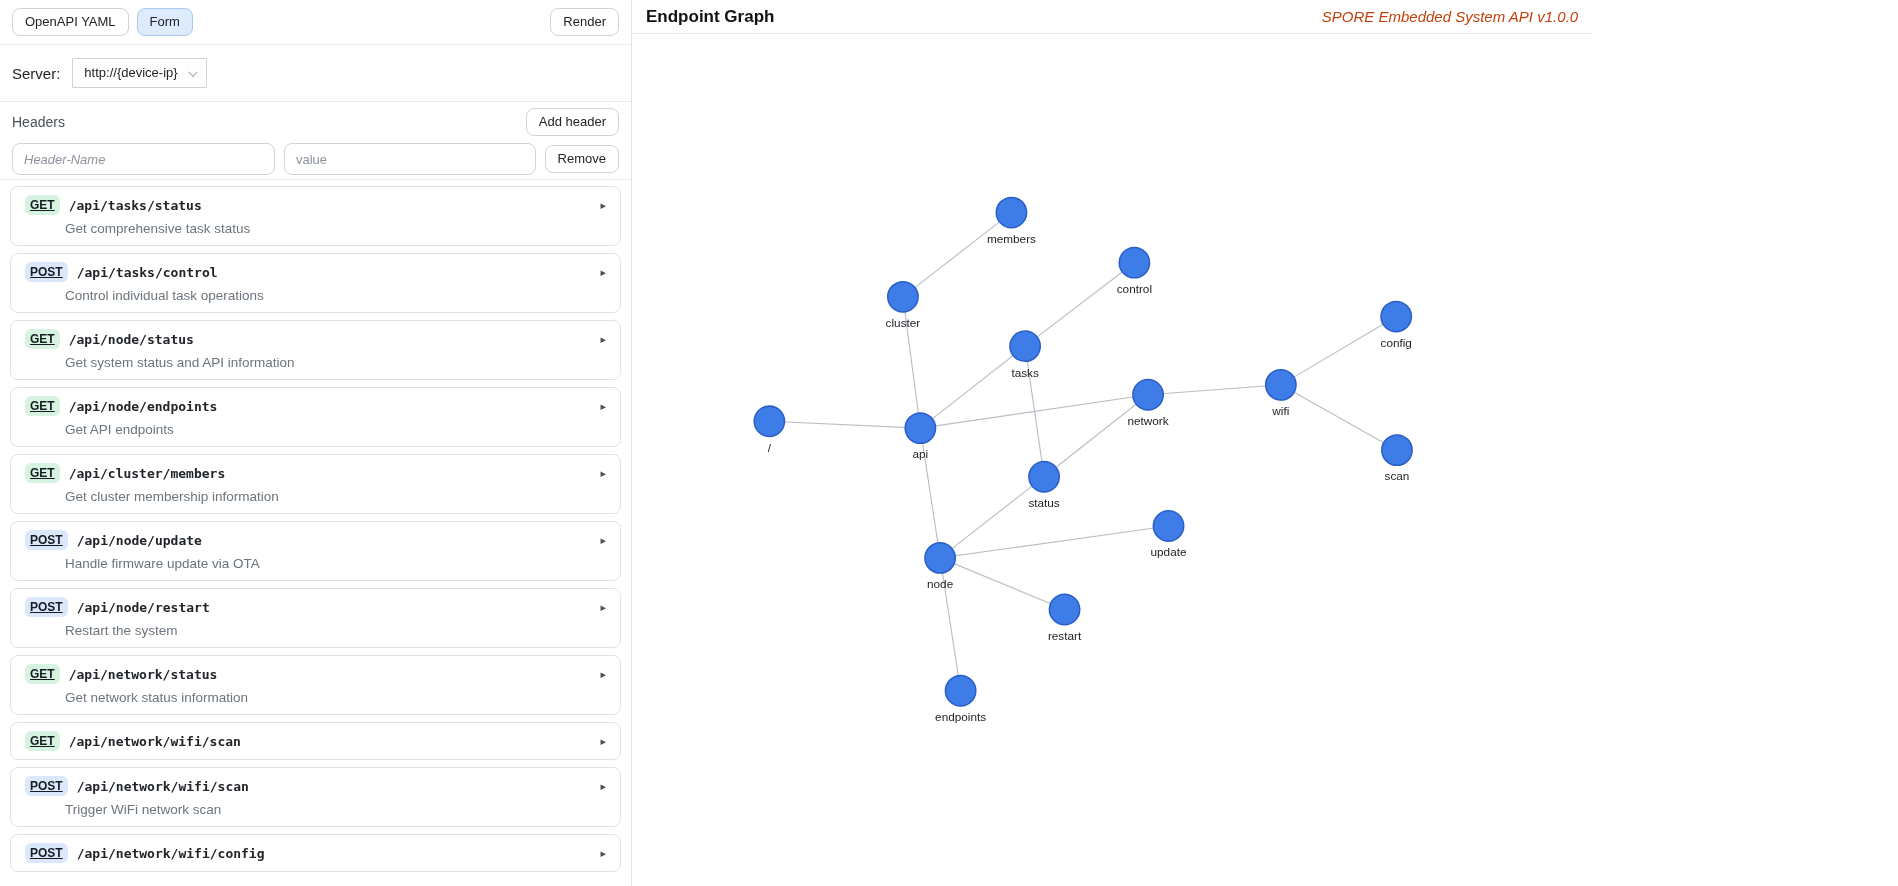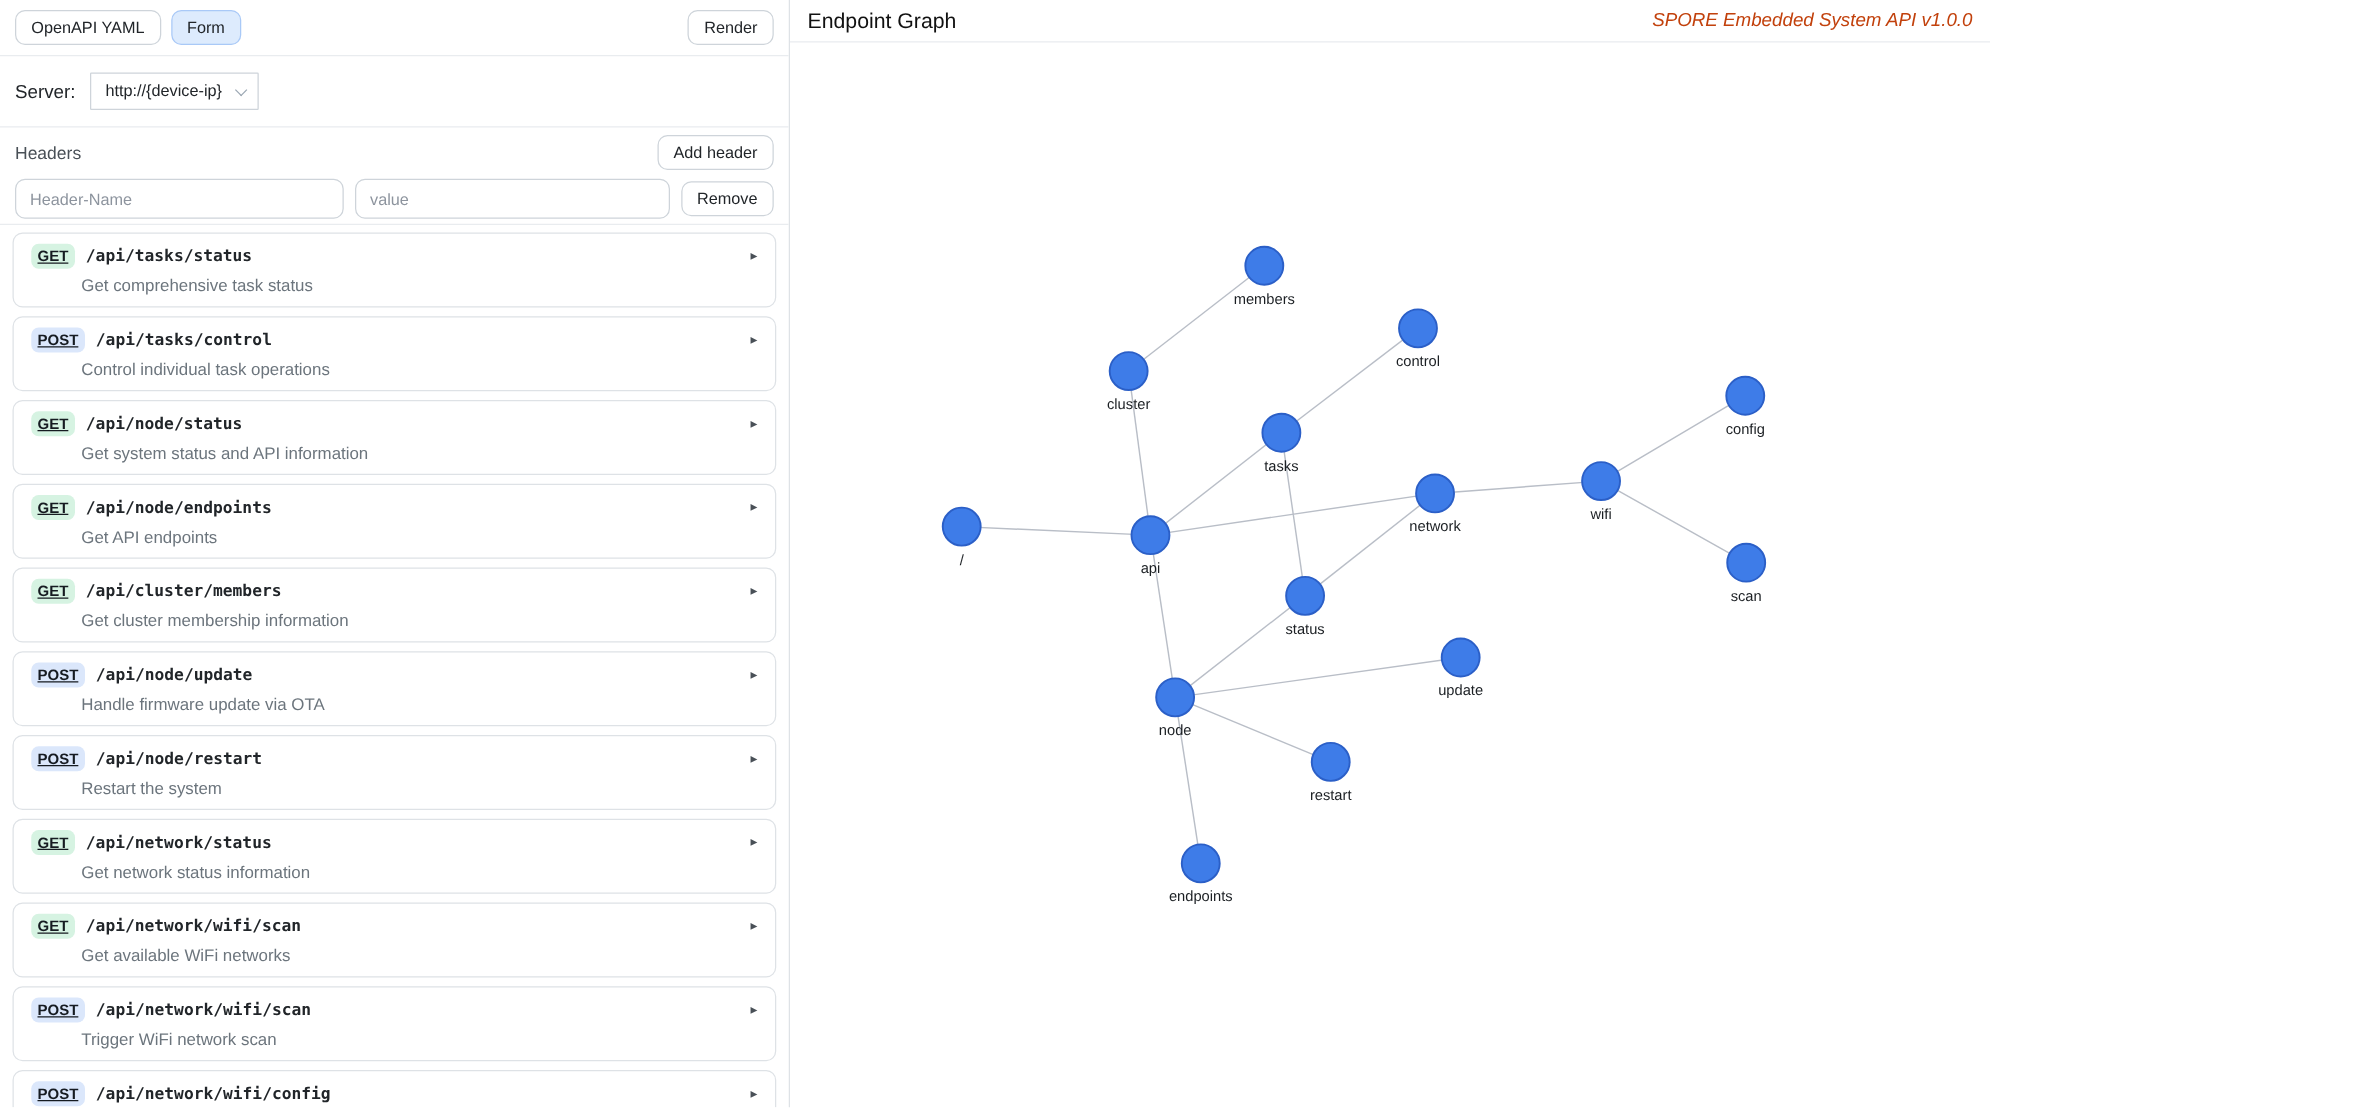--- a/index.html
+++ b/index.html
@@ -29,37 +29,37 @@
   .server-label{font-size:15px;}
   .select{display:flex;align-items:center;gap:10px;border:1px solid #ced4da;border-radius:1px;padding:6px 11px;font-size:13px;line-height:16px;background:#fff;cursor:pointer;}
   .caret{width:7px;height:7px;border-right:1.5px solid #9aa6b2;border-bottom:1.5px solid #9aa6b2;transform:rotate(45deg) translateY(-2px);flex:none;}
 
   .headers-section{padding:6px 12px 4px;border-bottom:1px solid var(--divider);}
   .headers-top{display:flex;justify-content:space-between;align-items:center;margin-bottom:7px;height:28px;}
   .headers-title{font-size:14px;color:#495057;text-align:right;}
   .header-row{display:flex;gap:9px;align-items:center;}
   .hdr-input{border:1px solid #ced4da;border-radius:8px;padding:7px 11px;font-size:13px;font-family:inherit;color:#212529;outline:none;height:32px;}
   .hdr-input::placeholder{color:#8d949e;}
-  .hdr-name{width:263px;flex:none;}
+  .hdr-name{width:263px;flex:none;font-style:italic;}
   .hdr-value{flex:1;}
 
   .endpoint-list{flex:1;overflow:hidden;padding:6px 10px;display:flex;flex-direction:column;gap:7px;}
   .card{border:1px solid var(--border);border-radius:8px;background:#fff;padding:8px 14px;flex:none;}
   .card-head{display:flex;align-items:center;gap:9px;}
   .badge{font-size:12px;font-weight:bold;padding:3px 5px;border-radius:6px;min-width:26px;text-align:center;color:#161b21;flex:none;text-decoration:underline;}
   .badge.GET{background:var(--get-bg);}
   .badge.POST{background:var(--post-bg);}
   .path{font-family:"DejaVu Sans Mono",monospace;font-size:13px;font-weight:700;color:#212529;}
   .chev{margin-left:auto;color:#495057;font-size:11px;line-height:1;}
   .desc{margin:6px 0 0 40px;font-size:13.5px;line-height:16px;color:#6c757d;}
 
   
   .right{flex:1;display:flex;flex-direction:column;min-width:0;background:#fff;}
   .right-header{height:34px;flex:none;display:flex;align-items:center;justify-content:space-between;padding:0 14px;border-bottom:1px solid var(--divider);}
-  .right-title{font-size:17px;font-weight:400;color:#111;}
+  .right-title{font-size:17px;font-weight:700;color:#111;}
   .right-sub{font-size:15px;color:#c2410c;font-style:italic;}
   .graph-area{flex:1;position:relative;}
   .graph-area svg{display:block;width:100%;height:100%;}
   .graph-area circle{fill:var(--node-fill);stroke:var(--node-stroke);stroke-width:2;cursor:pointer;}
   .graph-area line{stroke:var(--edge);stroke-width:1.5;}
   .graph-area text{font-family:"Liberation Sans",sans-serif;font-size:15.5px;fill:#1b1f23;text-anchor:middle;}
 </style>
 </head>
 <body>
 
@@ -167,21 +167,20 @@
         </div>
         <div class="desc">Get network status information</div>
       </div>
 
       <div class="card">
         <div class="card-head">
           <span class="badge GET">GET</span>
           <span class="path">/api/network/wifi/scan</span>
           <span class="chev">▸</span>
         </div>
-        <div class="desc">Get available WiFi networks</div>
       </div>
 
       <div class="card">
         <div class="card-head">
           <span class="badge POST">POST</span>
           <span class="path">/api/network/wifi/scan</span>
           <span class="chev">▸</span>
         </div>
         <div class="desc">Trigger WiFi network scan</div>
       </div>

